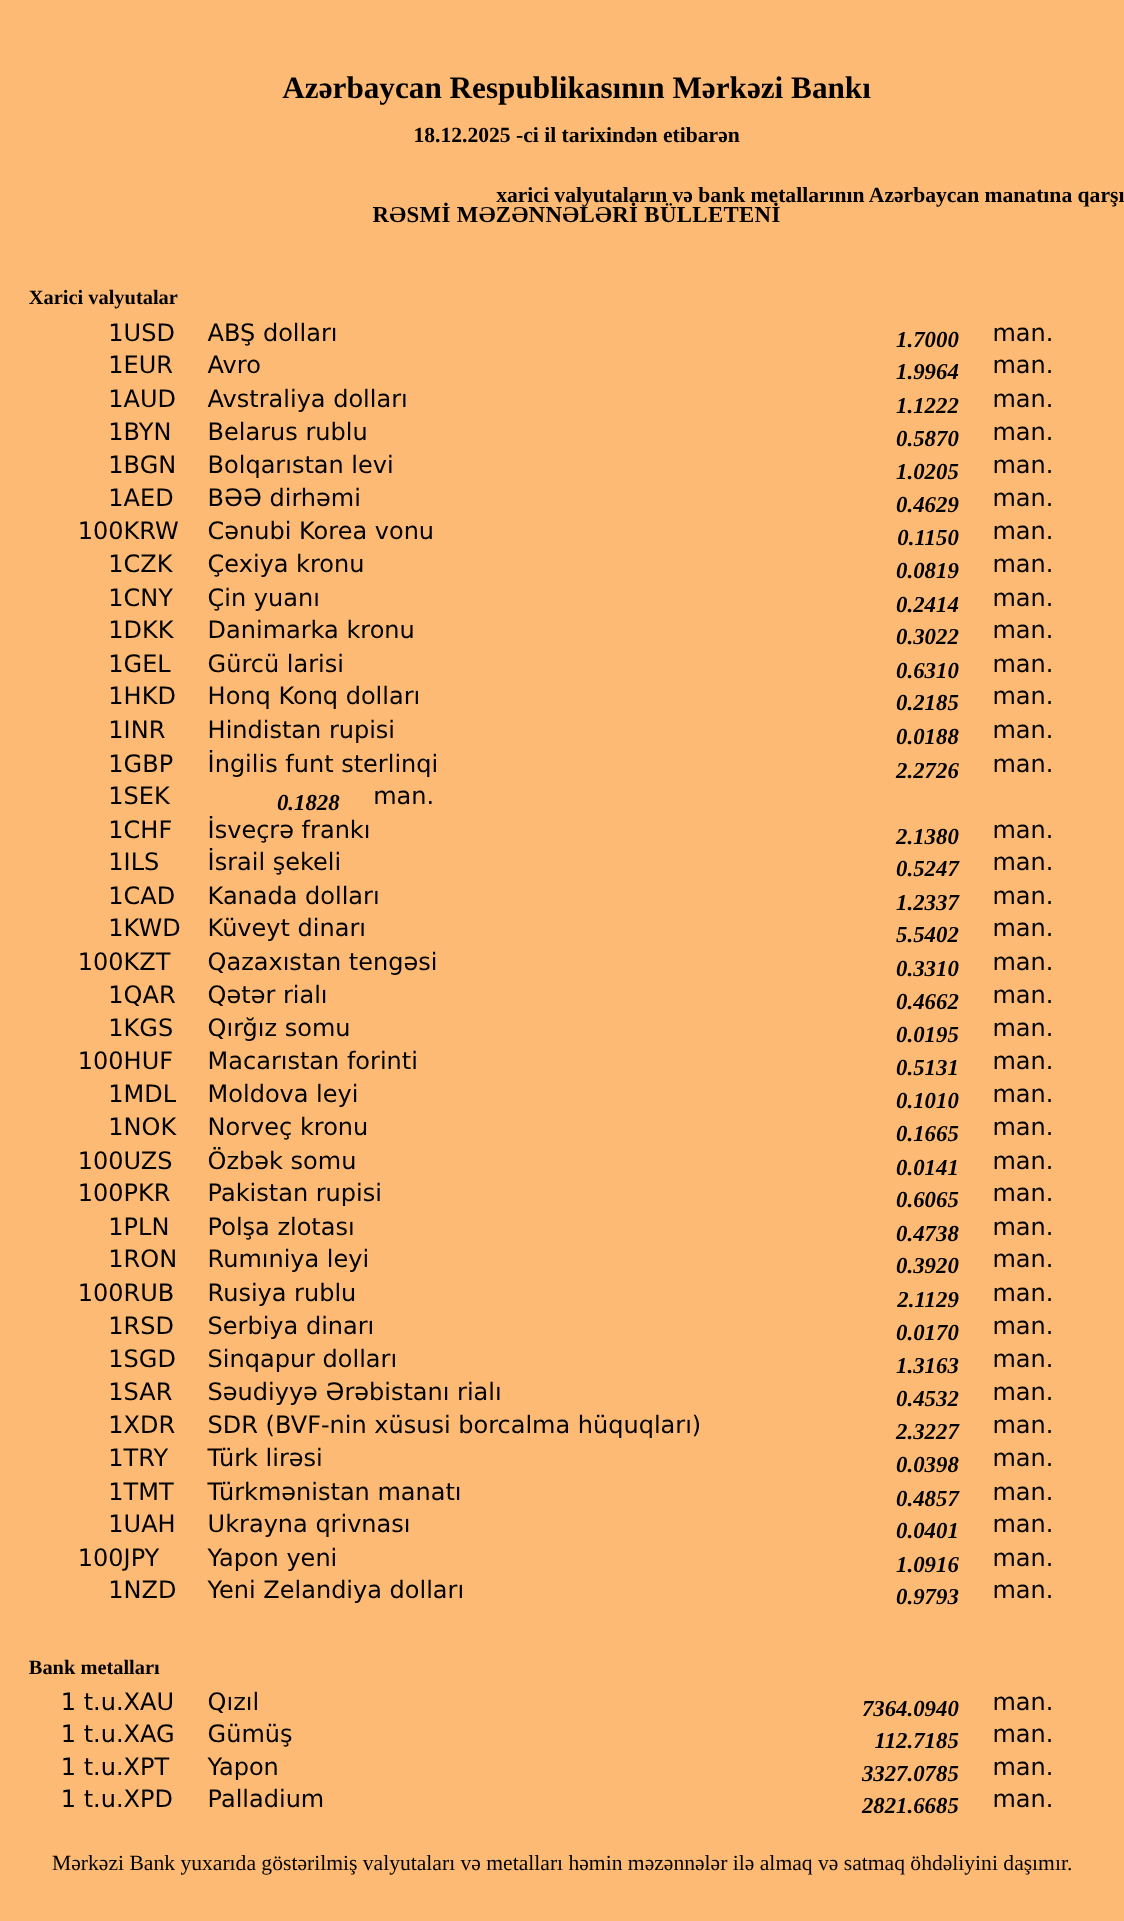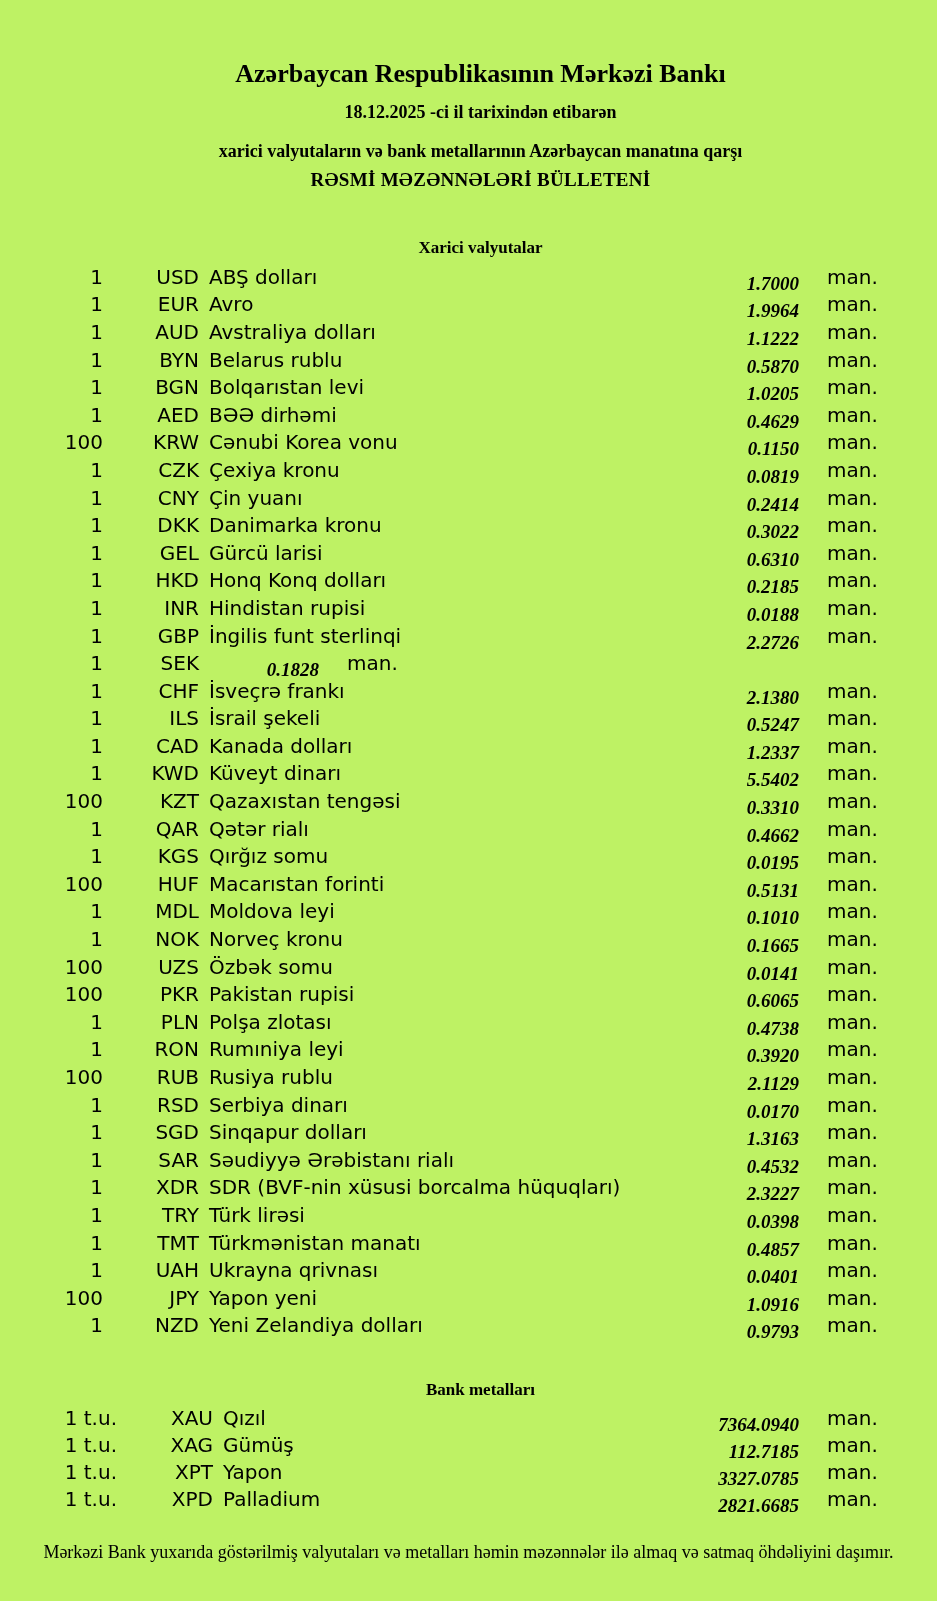--- a/index.html
+++ b/index.html
@@ -1,42 +1,42 @@
 <!DOCTYPE html>
 <html><head>
 <meta charset="utf-8">
 <style>
   html, body { margin: 0; padding: 0; background: #ffffff; }
   .page {
     position: relative;
     width: 937px;
     height: 1601px;
-    background: #bef264;
+    background: #fdba74;
     color: #000000;
     font-family: "DejaVu Sans", sans-serif;
     overflow: hidden;
   }
   .hline {
     position: absolute;
     left: 24px;
     right: 0;
     text-align: center;
     font-family: "Liberation Serif", serif;
     font-weight: bold;
     white-space: nowrap;
   }
   .bank-name   { top: 56px;  font-size: 26px; line-height: 36px; }
   .eff-date    { top: 100px; font-size: 18px; line-height: 24px; }
-  .subtitle    { top: 139px; font-size: 18px; line-height: 24px; }
+  .subtitle    { top: 150px; font-size: 18px; line-height: 24px; text-align: right; }
   .bulletin    { top: 167px; font-size: 19px; line-height: 26px; letter-spacing: 0.3px; }
   .sec-heading {
     position: absolute;
     left: 24px;
     right: 0;
-    text-align: center;
+    text-align: left;
     font-family: "Liberation Serif", serif;
     font-weight: bold;
     font-size: 17px;
     line-height: 24px;
   }
   .cur-heading { top: 236px; }
   .met-heading { top: 1378px; }
   .rates-table {
     position: absolute;
     left: 0;
@@ -45,23 +45,23 @@
   .cur-table { top: 263px; }
   .met-table { top: 1404px; }
   .rate-row {
     display: flex;
     align-items: center;
     height: 27.6px;
     padding-right: 60px;
     font-size: 20px;
     white-space: nowrap;
   }
-  .met-table .rate-row { height: 27.2px; padding-left: 14px; }
+  .met-table .rate-row { height: 27.2px; }
   .cell-qty  { width: 103px; text-align: right; }
-  .cell-code { width: 60px;  text-align: right; margin-left: 36px; }
+  .cell-code { width: 60px;  text-align: left; }
   .cell-name { flex: 1; padding-left: 10px; text-align: left; overflow: hidden; }
   .cell-rate {
     width: 120px;
     text-align: right;
     font-family: "Liberation Serif", serif;
     font-style: italic;
     font-weight: bold;
     font-size: 19px;
     margin-top: 14px;
   }

